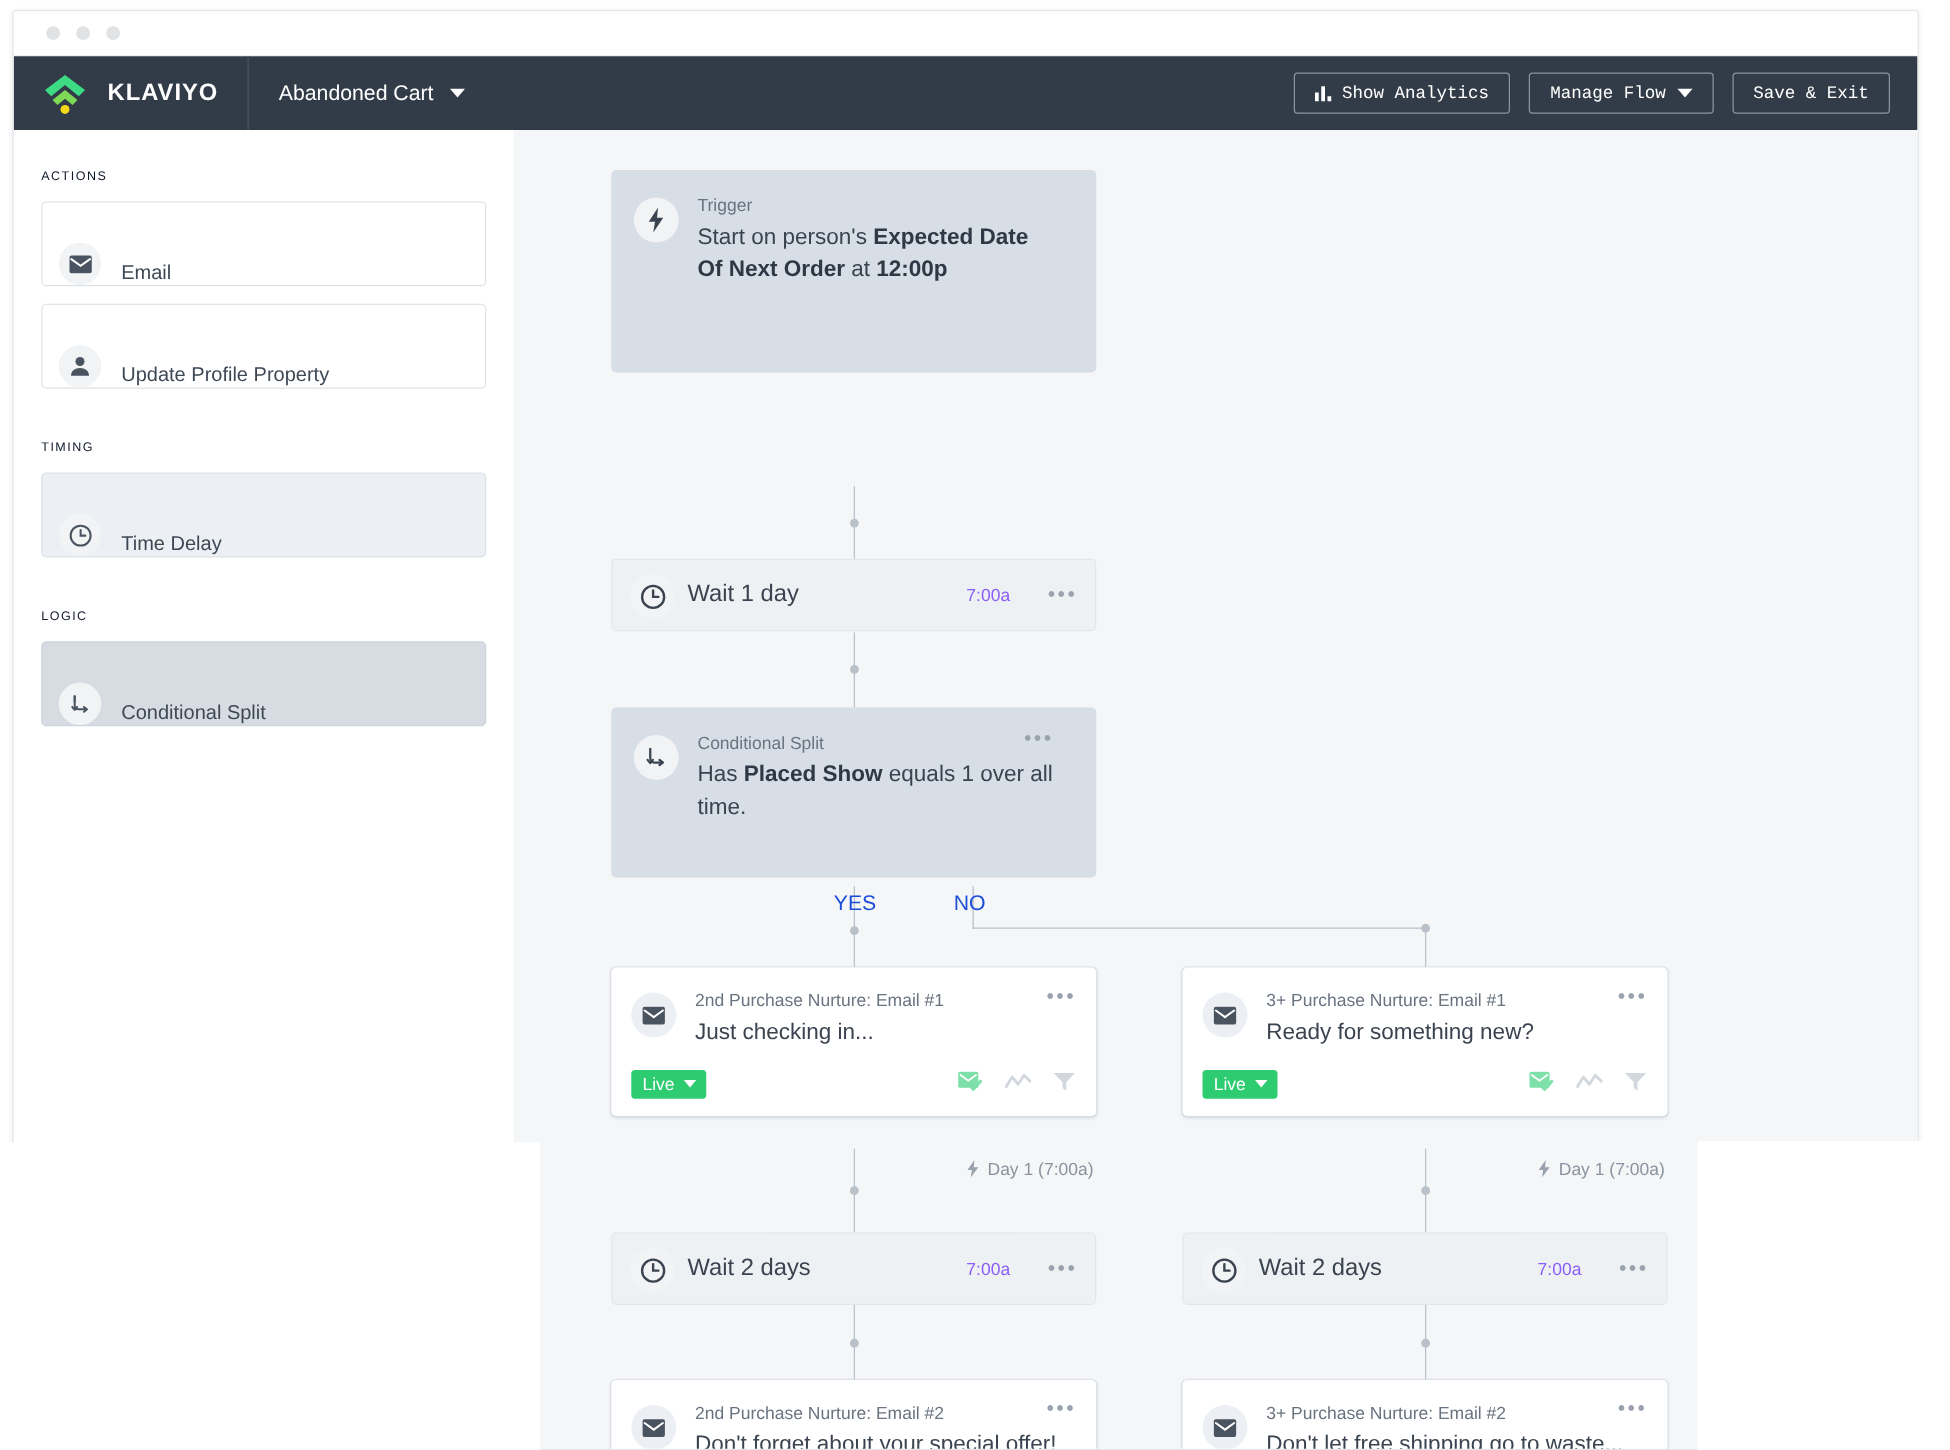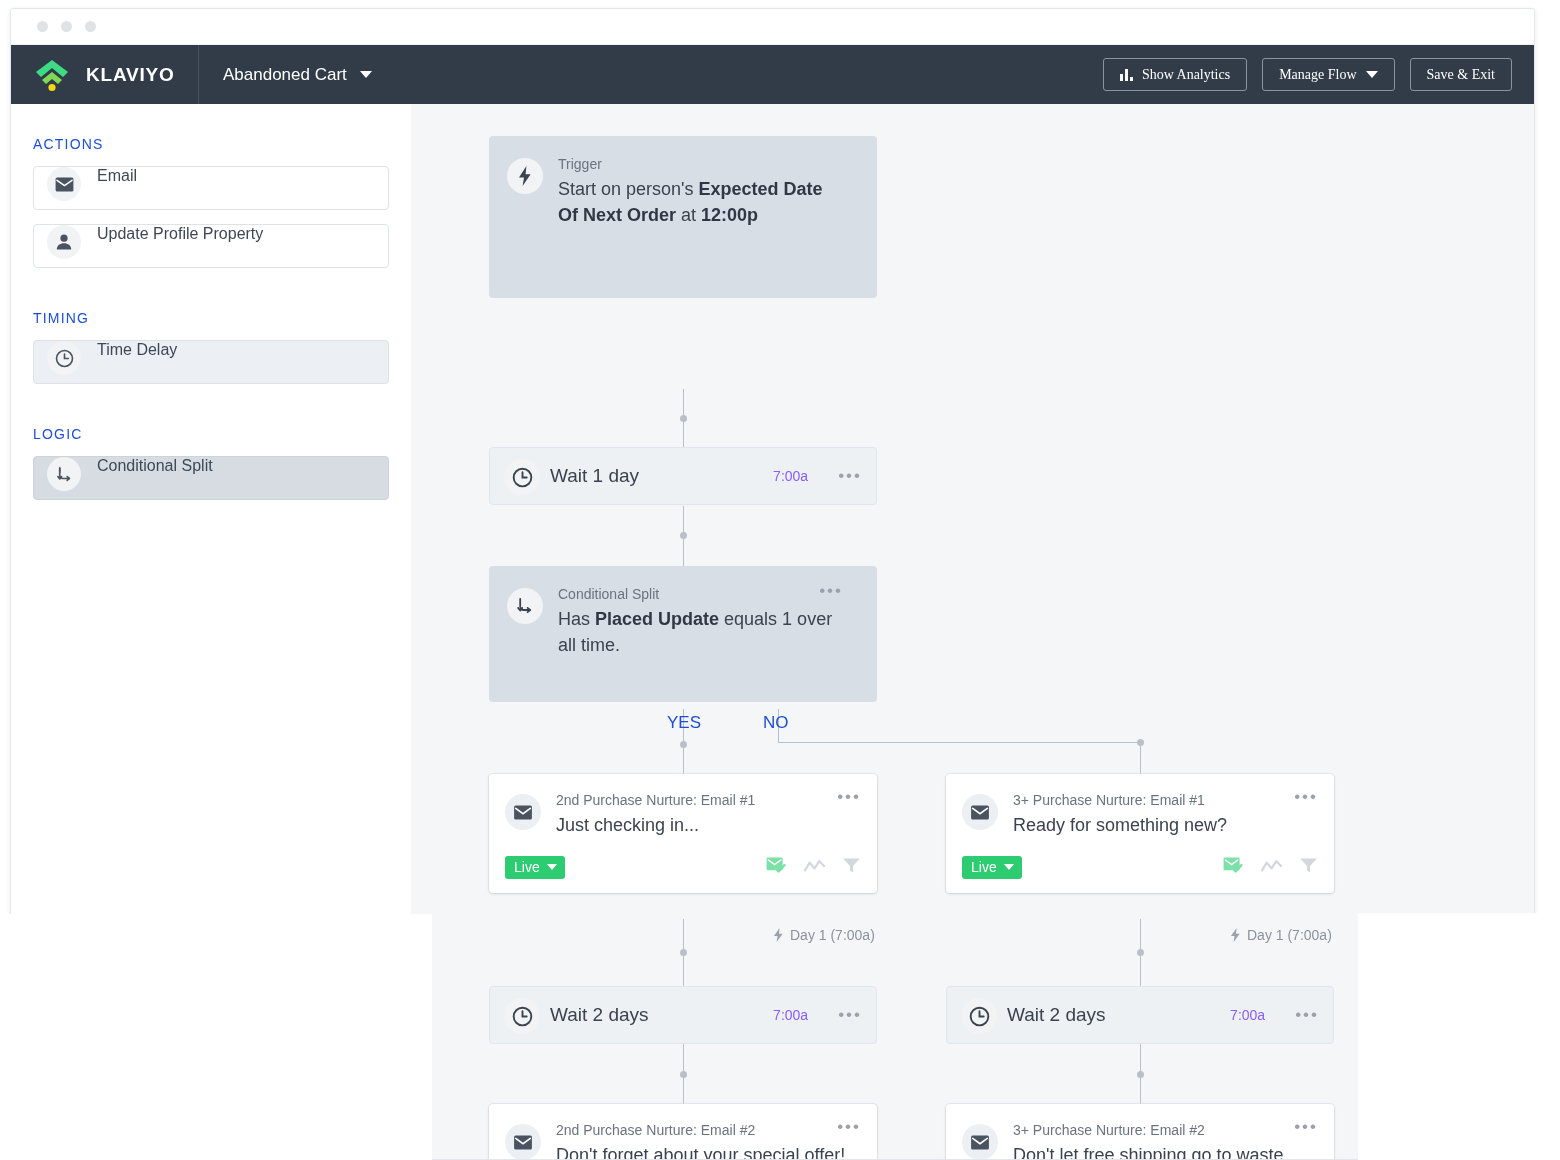--- a/index.html
+++ b/index.html
@@ -57,47 +57,47 @@
     border-top: 7px solid #ffffff;
   }
   .topnav-spacer { flex: 1; }
   .topnav-actions {
     display: flex; align-items: center; gap: 15px;
     padding-right: 22px;
   }
   .nav-btn {
     border: 1px solid #8a939e; border-radius: 3px;
     background: transparent; color: #ffffff;
-    font-size: 14px; font-family: Liberation Serif, serif;
+    font-size: 14px; font-family: Liberation Mono, monospace;
     padding: 0 16px; height: 33px;
     display: flex; align-items: center; gap: 9px;
     cursor: pointer; white-space: nowrap;
   }
   .bar-icon { display: flex; align-items: flex-end; gap: 2px; height: 12px; }
   .bar-icon i { display: block; width: 3px; background: #fff; }
   .bar-icon i:nth-child(1) { height: 7px; }
   .bar-icon i:nth-child(2) { height: 12px; }
   .bar-icon i:nth-child(3) { height: 4px; }
 
   
   .body-row { display: flex; height: 1057px; }
 
   .sidebar {
     width: 400px; background: #ffffff; padding: 32px 22px 0 22px;
     flex: 0 0 400px;
   }
   .side-head {
-    font-size: 14px; color: #1d4ed8; letter-spacing: 1.2px;
+    font-size: 10px; color: #0f172a; letter-spacing: 1.2px;
     margin-bottom: 14px;
   }
   .side-head.timing { margin-top: 42px; }
   .side-head.logic  { margin-top: 42px; }
   .side-card {
-    display: flex; align-items: flex-start; gap: 16px;
-    height: 44px; border: 1px solid #dfe3e8; border-radius: 4px;
+    display: flex; align-items: flex-end; gap: 16px;
+    height: 68px; border: 1px solid #dfe3e8; border-radius: 4px;
     background: #ffffff; margin-bottom: 14px; padding-left: 13px;
     cursor: pointer;
   }
   .side-card.tinted  { background: #eceff3; border-color: #dde1e6; }
   .side-card.tinted2 { background: #d7dce3; border-color: #cdd3db; }
   .side-icon {
     width: 34px; height: 34px; border-radius: 50%;
     background: #f1f3f5;
     display: flex; align-items: center; justify-content: center;
     flex: 0 0 34px;
@@ -359,21 +359,21 @@
                 <path d="M3.1 11.9 L5.2 14.5 L7.3 11.9" stroke="#3a434f" stroke-width="1.8" fill="none" stroke-linecap="round" stroke-linejoin="round"></path>
                 <path d="M12.6 11.9 L15.2 14 L12.6 16.1" stroke="#3a434f" stroke-width="1.8" fill="none" stroke-linecap="round" stroke-linejoin="round"></path>
               </svg>
             </span>
             <div class="card-text">
               <div class="card-kicker">
                 <span>Conditional Split</span>
                 <span class="dots3">•••</span>
               </div>
               <div class="card-headline">
-                <span>Has </span><b>Placed Update</b><span> equals 1 over all time.</span>
+                <span>Has </span><b>Placed Show</b><span> equals 1 over all time.</span>
               </div>
             </div>
           </div>
           <div style="height:26px;"></div>
         </div>
       </div>
 
       <div class="branch-label" style="left:256px; top:609px;">YES</div>
       <div class="branch-label" style="left:352px; top:609px;">NO</div>
 

